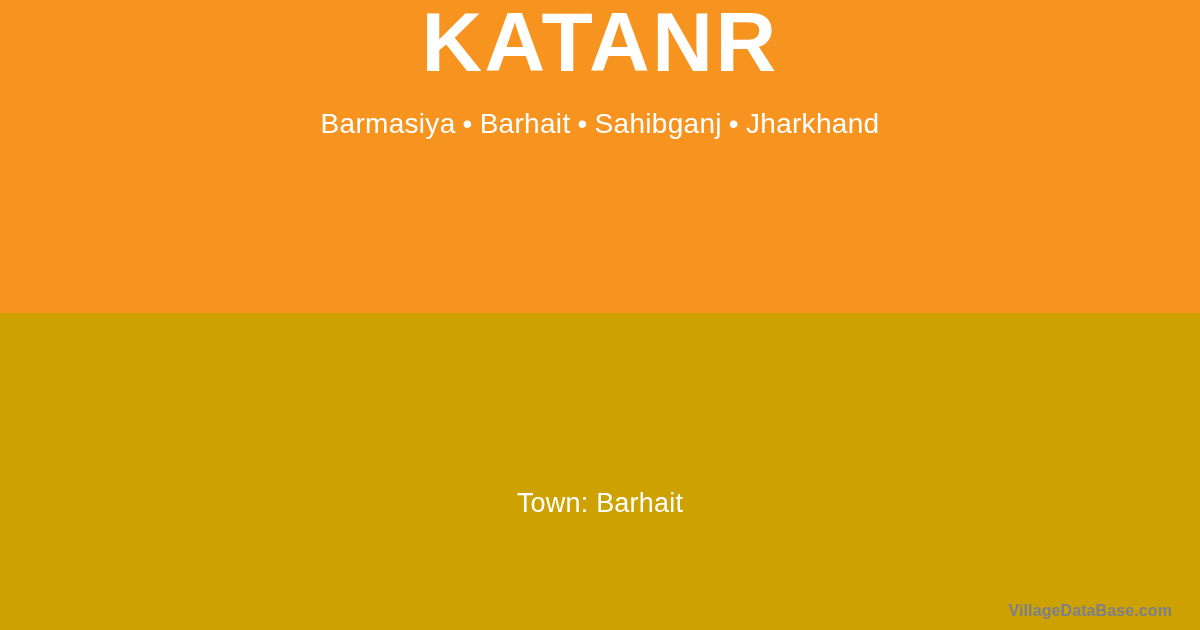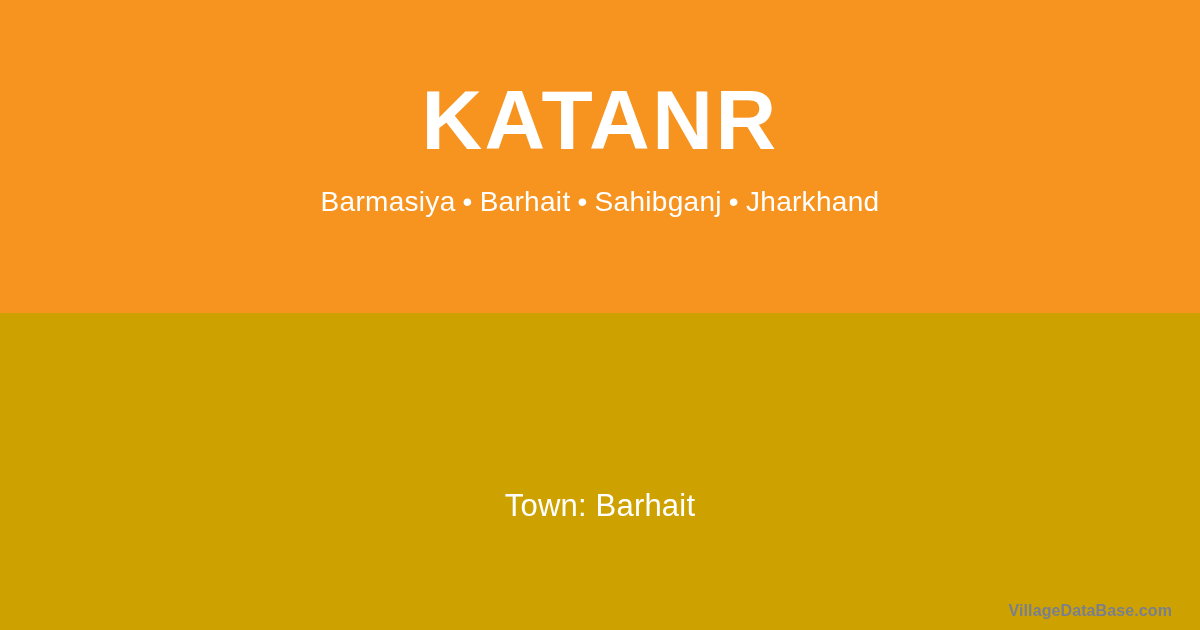--- a/index.html
+++ b/index.html
@@ -28,21 +28,20 @@
     left: 0;
     top: 0;
     width: 1200px;
     height: 313px;
     background: #F7941F;
     box-sizing: border-box;
     display: flex;
     flex-direction: column;
     align-items: center;
     justify-content: flex-start;
-    padding-top: 78px;
   }
 
   #place-title {
     margin: 0;
     color: #FFFFFF;
     font-family: "Liberation Sans", sans-serif;
     font-weight: bold;
     font-size: 84px;
     line-height: 1.0;
     letter-spacing: 2.5px;
@@ -80,21 +79,21 @@
 
   #town-line {
     position: absolute;
     left: 0;
     top: 174px;
     width: 1200px;
     text-align: center;
     color: #FFFFFF;
     font-family: "Liberation Sans", sans-serif;
     font-weight: normal;
-    font-size: 31px;
+    font-size: 27px;
     line-height: 1.2;
     letter-spacing: 0.2px;
     white-space: nowrap;
   }
 
   
   #site-watermark {
     position: absolute;
     right: 28px;
     bottom: 10px;

